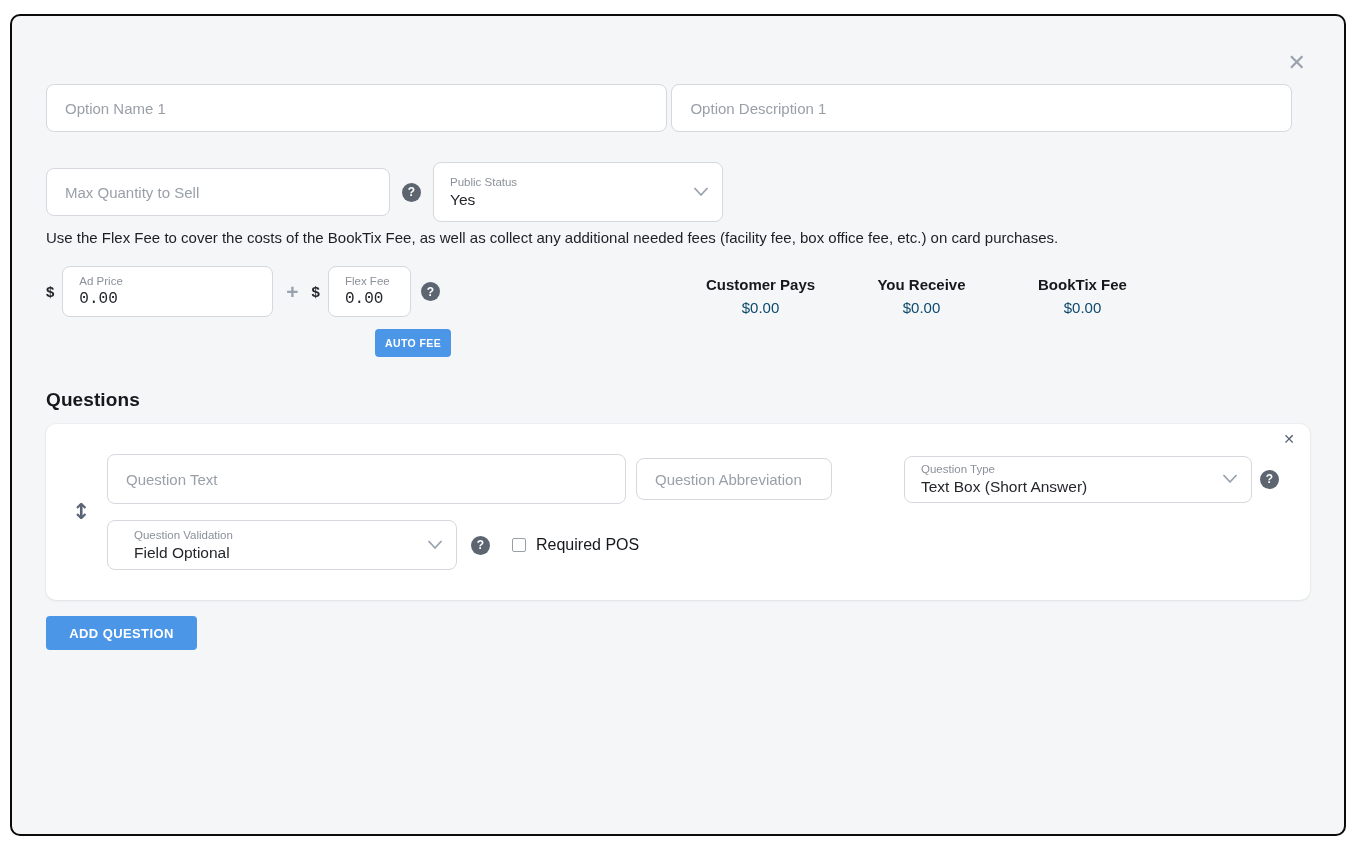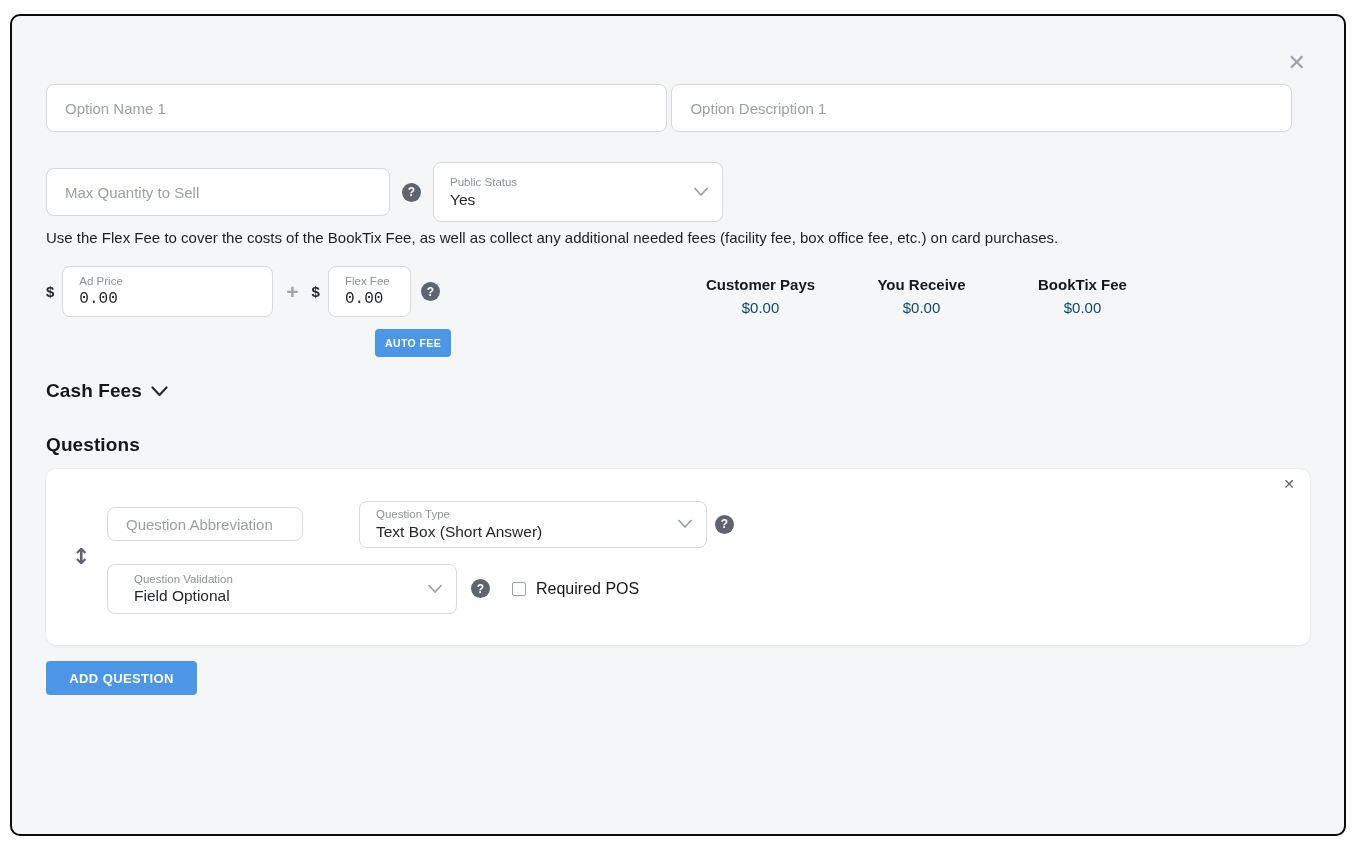--- a/index.html
+++ b/index.html
@@ -83,21 +83,21 @@
     color: #5a6474; cursor: pointer; font-family: "DejaVu Sans", sans-serif; line-height: 1;
   }
   .drag-handle {
     width: 13px; margin-right: 22px; color: #5a6474; font-size: 22px; font-weight: 700;
     font-family: "DejaVu Sans", sans-serif; cursor: grab; text-align: center; flex: none; line-height: 1;
   }
   .qcontent { flex: 1; }
   .qrow1 { display: flex; align-items: center; }
   .qrow2 { display: flex; align-items: center; margin-top: 16px; }
   .q-text { width: 519px; height: 50px; margin-right: 10px; }
-  .q-abbrev { width: 196px; height: 34px; margin-right: 56px; }
+  .q-abbrev { width: 196px; height: 42px; margin-right: 72px; }
   .q-type { width: 348px; height: 47px; margin-right: 8px; }
   .q-valid { width: 350px; height: 50px; margin-right: 14px; padding-left: 26px; }
 
   .checkbox-wrap { display: flex; align-items: center; margin-left: 22px; cursor: pointer; }
   .checkbox {
     appearance: none; -webkit-appearance: none; width: 14px; height: 14px;
     border: 1.5px solid #9aa0a8; border-radius: 2px; background: #fff; margin: 0; cursor: pointer;
   }
   .checkbox-label { font-size: 16px; color: #15181c; margin-left: 10px; }
 </style>
@@ -151,34 +151,29 @@
       </div>
       <div class="fee-stat">
         <div class="slabel">BookTix Fee</div>
         <div class="svalue">$0.00</div>
       </div>
     </div>
   </div>
 
   <button class="btn-blue auto-fee">AUTO FEE</button>
 
-  <div class="collapsible-title">
-    <span class="section-title">Cash Fees</span>
-    <svg width="17" height="11" viewBox="0 0 17 11">
-      <polyline points="1.5,1.5 8.5,9 15.5,1.5" fill="none" stroke="#2a2e33" stroke-width="2.2" stroke-linecap="round" stroke-linejoin="round"></polyline>
-    </svg>
-  </div>
 
   <div class="section-title questions-title">Questions</div>
 
   <div class="qcard">
     <span class="qcard-close">✕</span>
     <span class="drag-handle">↕</span>
     <div class="qcontent">
       <div class="qrow1">
+        <input class="tinput q-text" placeholder="Question Text" style="">
         <input class="tinput q-abbrev" placeholder="Question Abbreviation" style="">
         <div class="floatbox q-type">
           <span class="flabel">Question Type</span>
           <span class="fvalue">Text Box (Short Answer)</span>
           <svg class="chev" width="14" height="9" viewBox="0 0 14 9">
             <polyline points="1,1 7,7.5 13,1" fill="none" stroke="#9aa2ad" stroke-width="1.8" stroke-linecap="round" stroke-linejoin="round"></polyline>
           </svg>
         </div>
         <span class="help-icon">?</span>
       </div>

